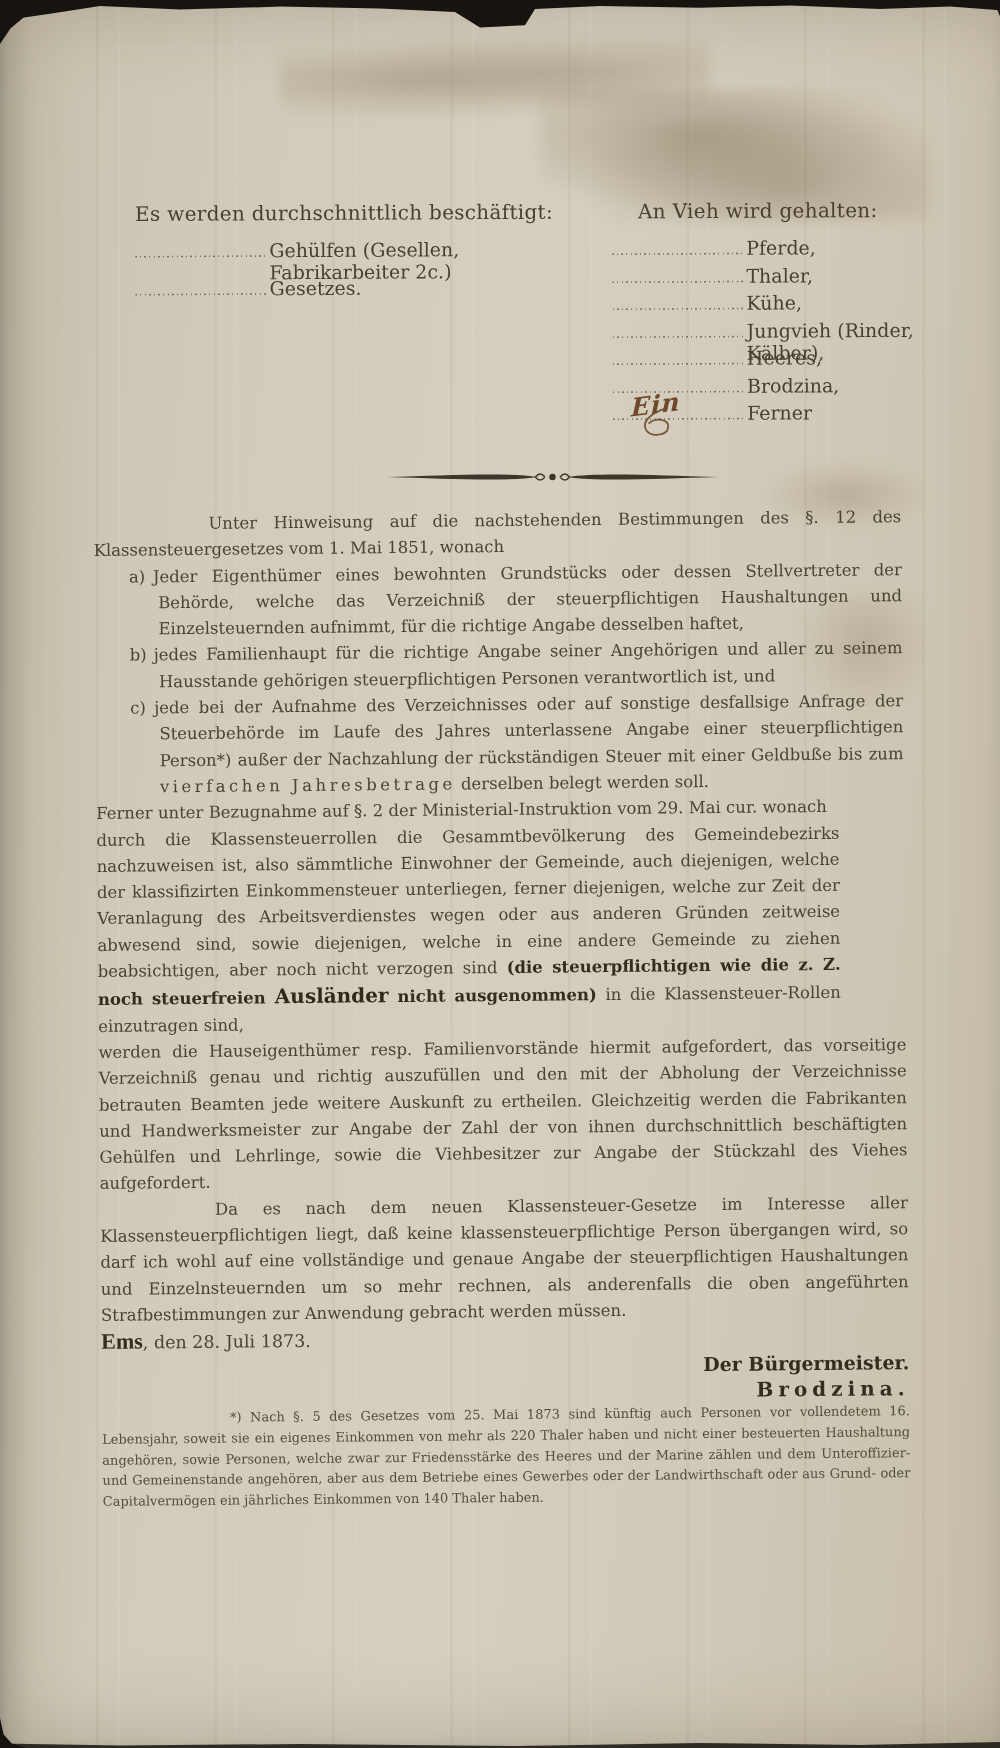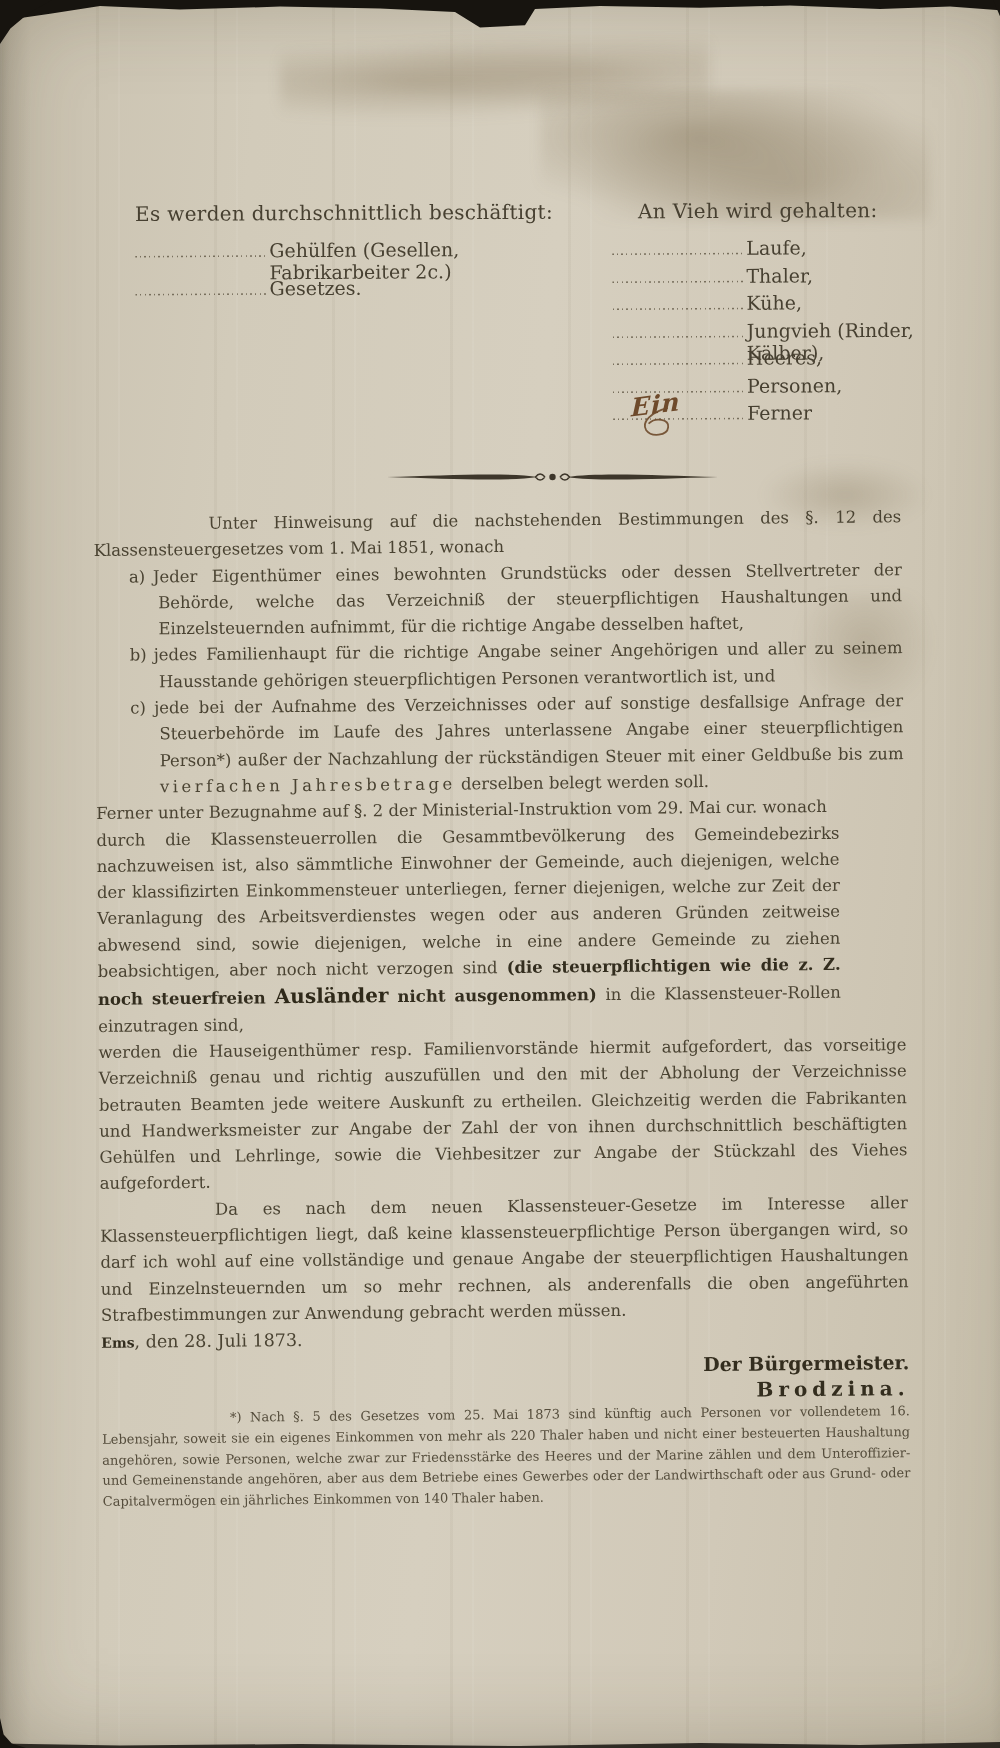--- a/index.html
+++ b/index.html
@@ -75,21 +75,21 @@
   .indent1{text-indent:115px;}
   .hang-item{padding-left:64px;text-indent:-29px;margin-left:36px;}
   .marker{display:inline-block;width:24px;text-indent:0;}
   .sperr{letter-spacing:3.5px;}
   .quote-block{margin-left:65px;width:743px;}
   .bold-run{font-weight:bold;color:#332d1e;}
   .bold-big{font-weight:bold;color:#2f2919;font-size:20px;}
   .closing{margin-top:5px;}
 
   .dateline{margin:36px 0 0 115px;font-size:17.5px;}
-  .place{font-weight:bold;font-size:14px;color:#332d1e;}
+  .place{font-weight:bold;font-size:22px;color:#332d1e;font-family:Liberation Serif, serif;}
   .sig-title{margin:16px 42px 0 0;text-align:right;font-weight:bold;font-size:19px;color:#332d1e;}
   .sig-name{margin:17px 58px 0 0;text-align:right;font-weight:bold;font-size:20px;
     letter-spacing:5px;color:#332d1e;}
 
   .footnote{margin-top:112px;font-size:13px;line-height:20.8px;text-align:justify;
     color:#554d3c;text-indent:128px;}
 </style>
 </head>
 <body>
 
@@ -117,41 +117,41 @@
       <div class="fill-row">
         <span class="leader"></span>
         <span>Gesetzes.</span>
       </div>
     </div>
 
     <div class="form-col-right">
       <p class="form-heading">An Vieh wird gehalten:</p>
       <div class="fill-row">
         <span class="leader"></span>
-        <span>Laufe,</span>
+        <span>Pferde,</span>
       </div>
       <div class="fill-row">
         <span class="leader"></span>
         <span>Thaler,</span>
       </div>
       <div class="fill-row">
         <span class="leader"></span>
         <span>Kühe,</span>
       </div>
       <div class="fill-row">
         <span class="leader"></span>
         <span>Jungvieh (Rinder, Kälber),</span>
       </div>
       <div class="fill-row">
         <span class="leader"></span>
         <span>Heeres,</span>
       </div>
       <div class="fill-row">
         <span class="leader"></span>
-        <span>Personen,</span>
+        <span>Brodzina,</span>
       </div>
       <div class="fill-row">
         <span class="leader"></span>
         <span>Ferner</span>
         <span class="handwritten-wrap">
           <span class="handwritten">Ein</span>
           <svg class="loop-svg" width="52" height="34" viewBox="0 0 52 34">
             <path d="M30 2 C 14 6, 4 16, 9 24 C 14 31, 30 30, 31 21 C 32 13, 18 11, 12 17" fill="none" stroke="#6e4a2b" stroke-width="1.8" stroke-linecap="round" opacity=".9"></path>
           </svg>
         </span>

